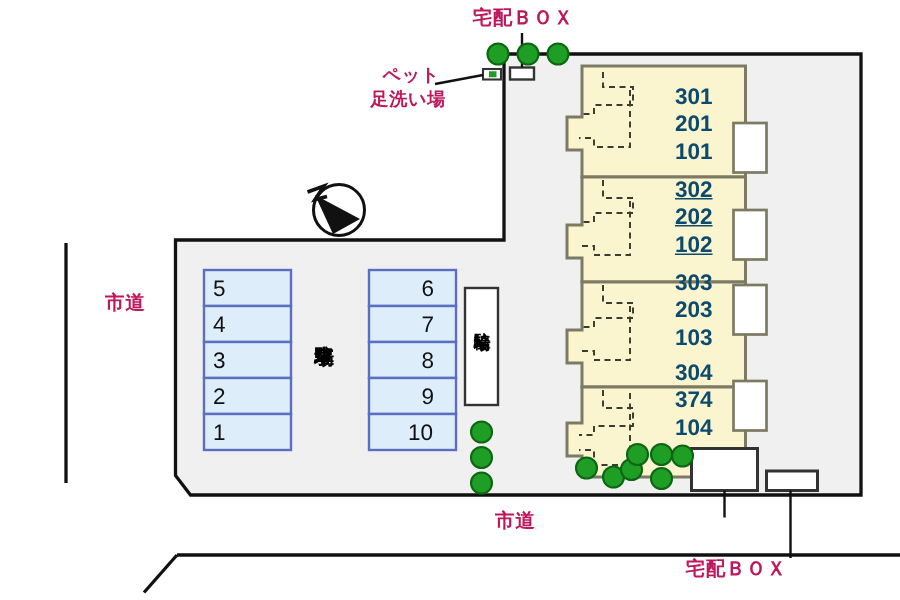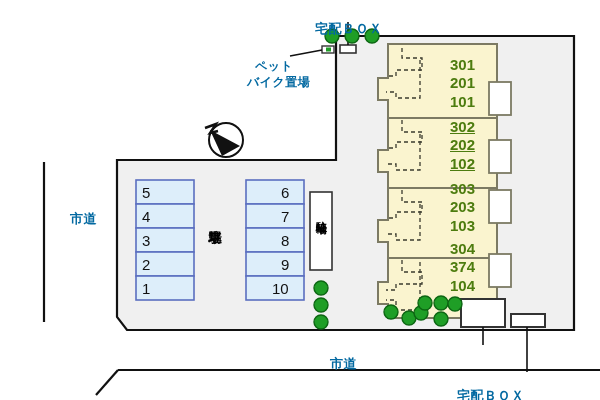--- a/index.html
+++ b/index.html
@@ -8,33 +8,32 @@
     background:#ffffff;
     font-family:"Liberation Sans","DejaVu Sans",sans-serif;
     overflow:hidden;
     position:relative;
   }
   #stage{position:absolute;left:0;top:0;width:600px;height:400px;}
   svg{position:absolute;left:0;top:0;}
   .lbl{
     position:absolute;
     font-family:"DejaVu Sans","Liberation Sans",sans-serif;
-    color:#0369a1;
+    color:#be185d;
     font-weight:700;
     white-space:pre;
     line-height:1.12;
     letter-spacing:0.5px;
-    margin-top:16px;
   }
   .lbl-jp{font-size:13px;}
   .lbl-jp-sm{font-size:12px;}
   .room{
     position:absolute;
     font-family:"Liberation Sans","DejaVu Sans",sans-serif;
-    font-size:15px;font-weight:600;color:#4d7c0f;
+    font-size:15px;font-weight:600;color:#0c4a6e;
     line-height:1.22;
     text-align:left;
     white-space:pre;
   }
   .stallnum{
     position:absolute;
     font-family:"Liberation Sans","DejaVu Sans",sans-serif;
     font-size:15px;font-weight:500;color:#111;
   }
   .vtext{
@@ -151,21 +150,21 @@
       <circle cx="226" cy="140" r="17" fill="#ffffff" stroke="#111111" stroke-width="2"></circle>
       <path d="M210,130 L240,146 L222,156 Z" fill="#111111"></path>
       <path d="M205,128 L216,124 L210,133 L218,131" fill="none" stroke="#111111" stroke-width="2.4"></path>
     </g>
 
   </svg>
 
   <div class="lbl lbl-jp" style="left:315px;top:6px;">宅配ＢＯＸ</div>
 
   <div class="lbl lbl-jp-sm" style="left:255px;top:44px;">ペット</div>
-  <div class="lbl lbl-jp-sm" style="left:247px;top:60px;">バイク置場</div>
+  <div class="lbl lbl-jp-sm" style="left:247px;top:60px;">足洗い場</div>
 
   <div class="lbl lbl-jp" style="left:70px;top:196px;">市道</div>
 
   <div class="lbl lbl-jp" style="left:330px;top:341px;">市道</div>
 
 
   <div class="lbl lbl-jp" style="left:457px;top:373px;">宅配ＢＯＸ</div>
 
   <div class="vtext vtext-big" style="left:208px;top:219px;">駐車場</div>
 

